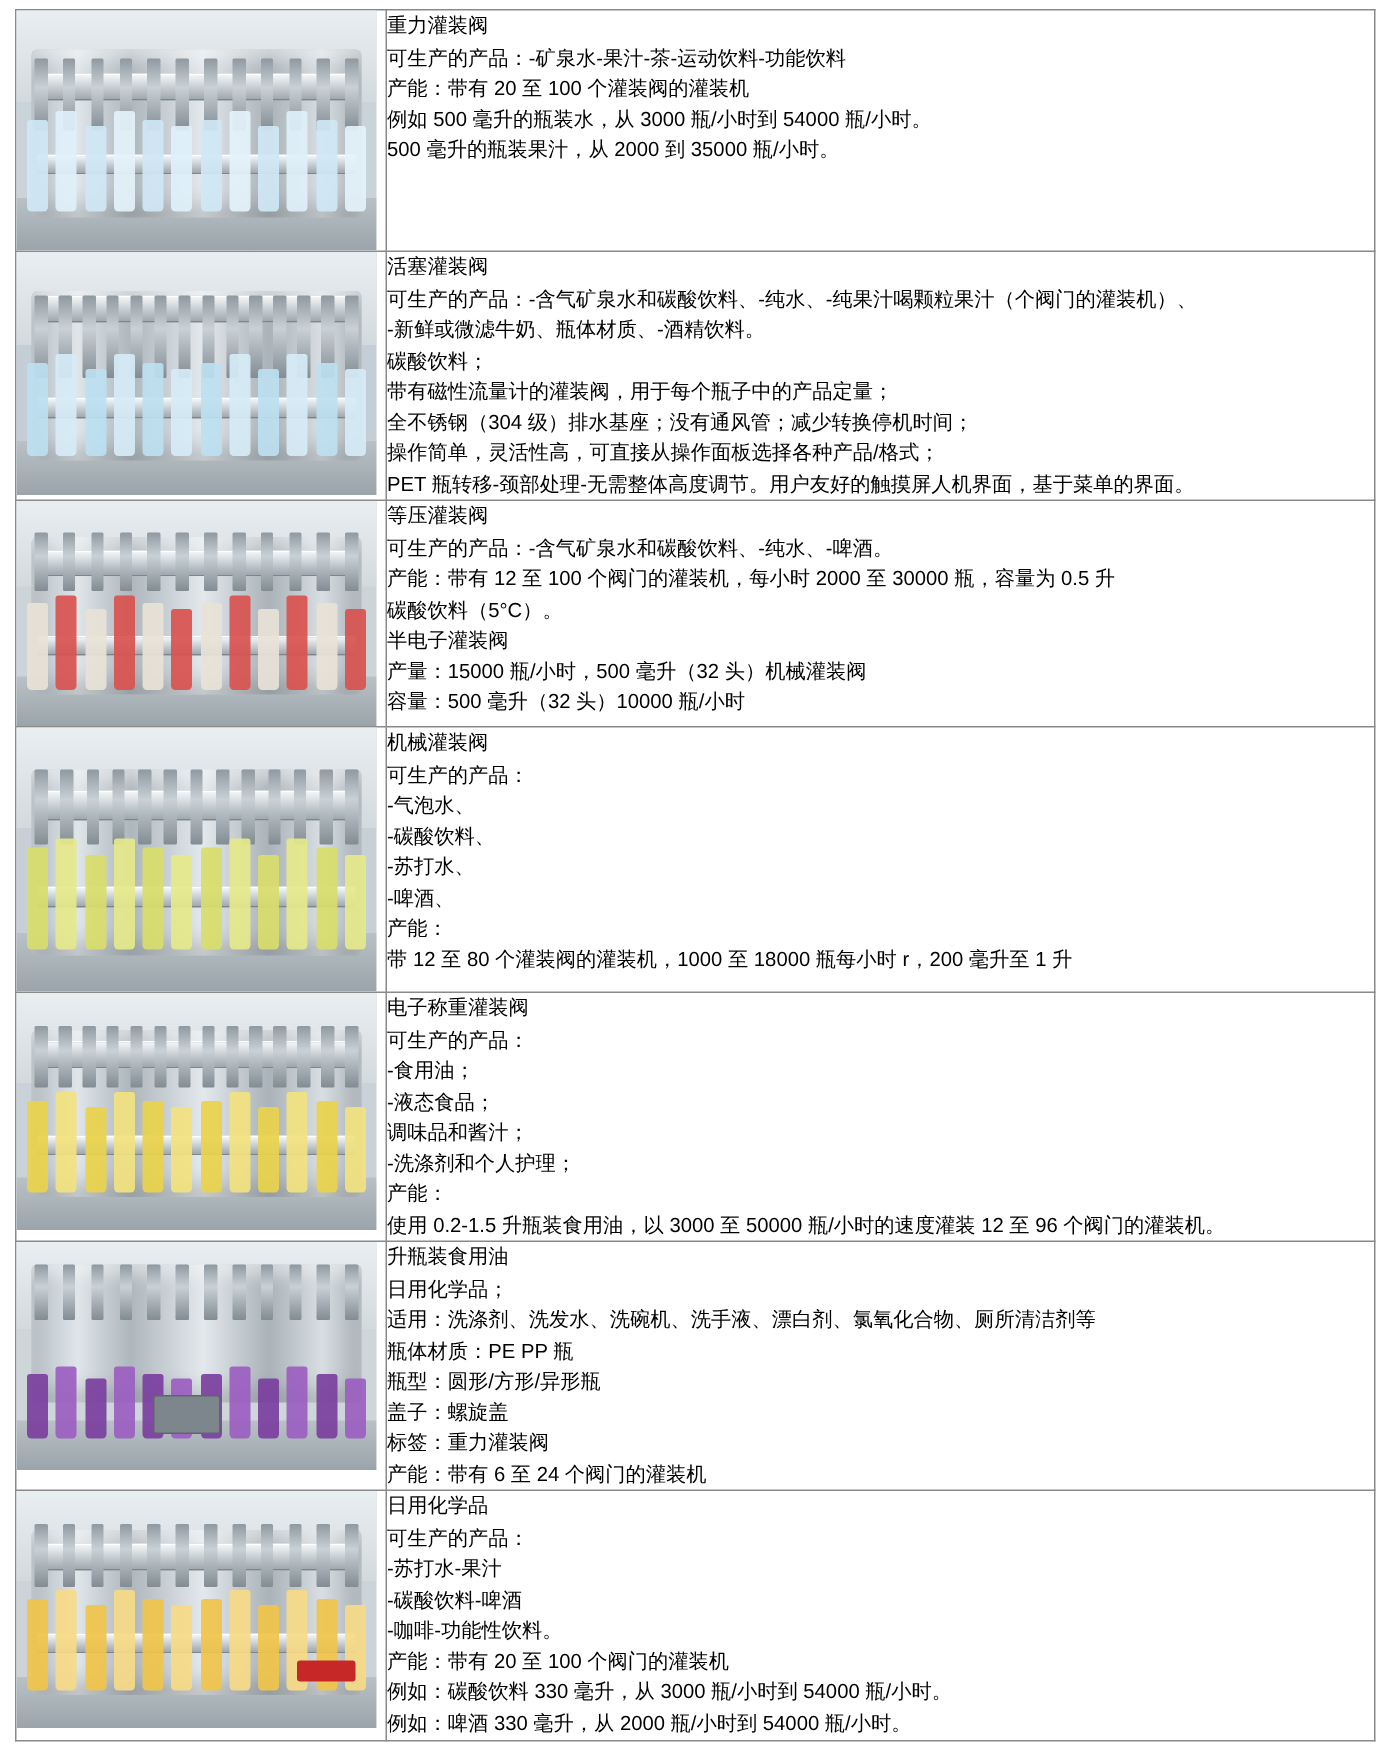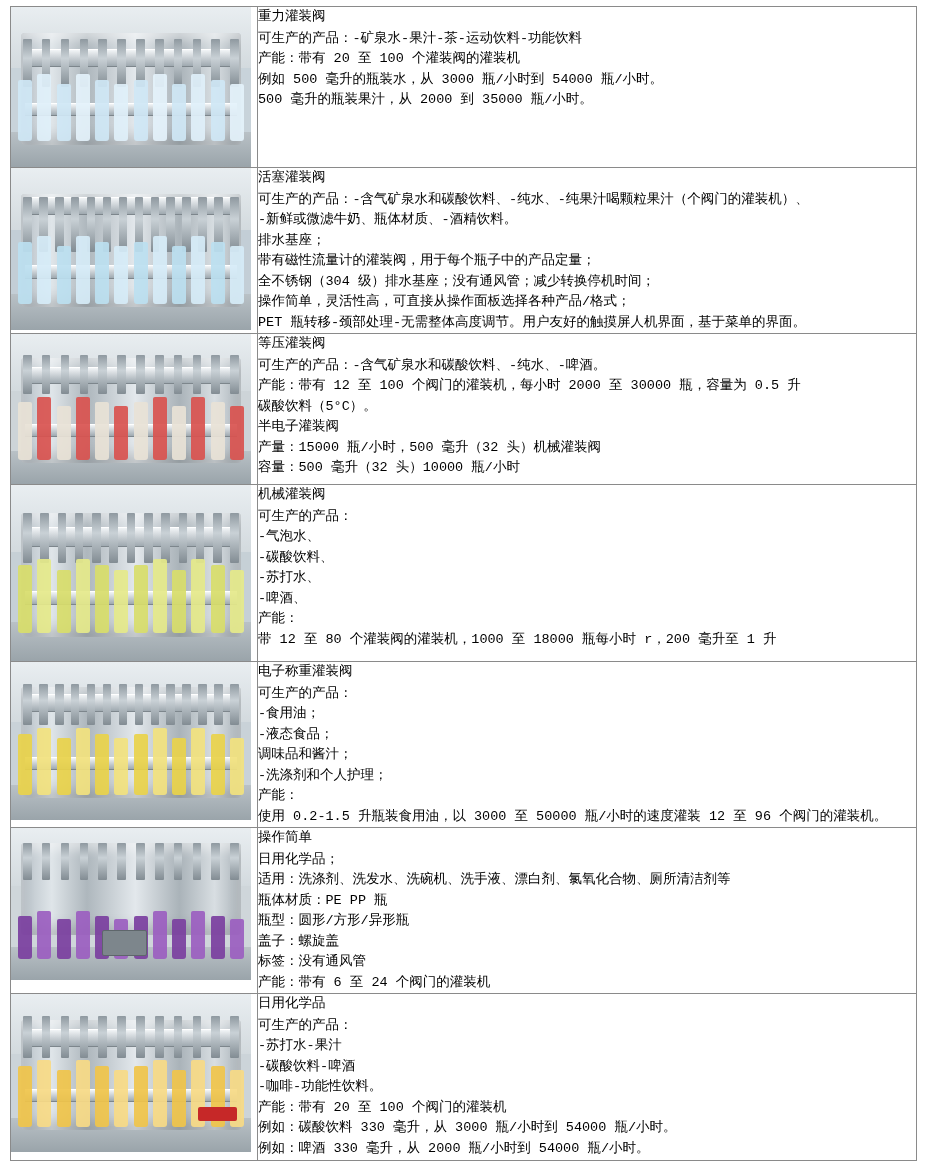--- a/index.html
+++ b/index.html
@@ -29,21 +29,20 @@
   }
   td.img-cell {
     width: 246px;
     padding: 3px;
     background: #ffffff;
   }
   td.text-cell {
     padding: 6px 8px 8px 8px;
     font-size: 13.5px;
     line-height: 1.52;
-    font-family: Liberation Mono, monospace;
   }
   .line {
     white-space: pre-wrap;
   }
   .line.title {
     margin-bottom: 1px;
   }
   
   .photo {
     position: relative;
@@ -234,21 +233,21 @@
                 <i style="background:#d6ecf7"></i>
                 <i style="background:#bcdff0"></i>
                 <i style="background:#d6ecf7"></i>
             </div>
           </div>
         </td>
         <td class="text-cell">
           <div class="line title">活塞灌装阀</div>
           <div class="line">可生产的产品：-含气矿泉水和碳酸饮料、-纯水、-纯果汁喝颗粒果汁（个阀门的灌装机）、</div>
           <div class="line">-新鲜或微滤牛奶、瓶体材质、-酒精饮料。</div>
-          <div class="line">排水基座；</div>
+          <div class="line">碳酸饮料；</div>
           <div class="line">带有磁性流量计的灌装阀，用于每个瓶子中的产品定量；</div>
           <div class="line">全不锈钢（304 级）排水基座；没有通风管；减少转换停机时间；</div>
           <div class="line">操作简单，灵活性高，可直接从操作面板选择各种产品/格式；</div>
           <div class="line">PET 瓶转移-颈部处理-无需整体高度调节。用户友好的触摸屏人机界面，基于菜单的界面。</div>
         </td>
       </tr>
 
       <tr>
         <td class="img-cell">
           <div class="photo" style="height:150px;background:#cdd4d8;">
@@ -432,27 +431,27 @@
                 <i style="background:#9b5ec0"></i>
                 <i style="background:#7b3fa0"></i>
                 <i style="background:#9b5ec0"></i>
                 <i style="background:#7b3fa0"></i>
                 <i style="background:#9b5ec0"></i>
             </div>
             <div class="panel"></div>
           </div>
         </td>
         <td class="text-cell">
-          <div class="line title">操作简单</div>
+          <div class="line title">升瓶装食用油</div>
           <div class="line">日用化学品；</div>
           <div class="line">适用：洗涤剂、洗发水、洗碗机、洗手液、漂白剂、氯氧化合物、厕所清洁剂等</div>
           <div class="line">瓶体材质：PE PP 瓶</div>
           <div class="line">瓶型：圆形/方形/异形瓶</div>
           <div class="line">盖子：螺旋盖</div>
-          <div class="line">标签：没有通风管</div>
+          <div class="line">标签：重力灌装阀</div>
           <div class="line">产能：带有 6 至 24 个阀门的灌装机</div>
         </td>
       </tr>
 
       <tr>
         <td class="img-cell">
           <div class="photo" style="height:158px;background:#ccd4d9;">
             <div class="sky"></div>
             <div class="floor"></div>
             <div class="machine"></div>

